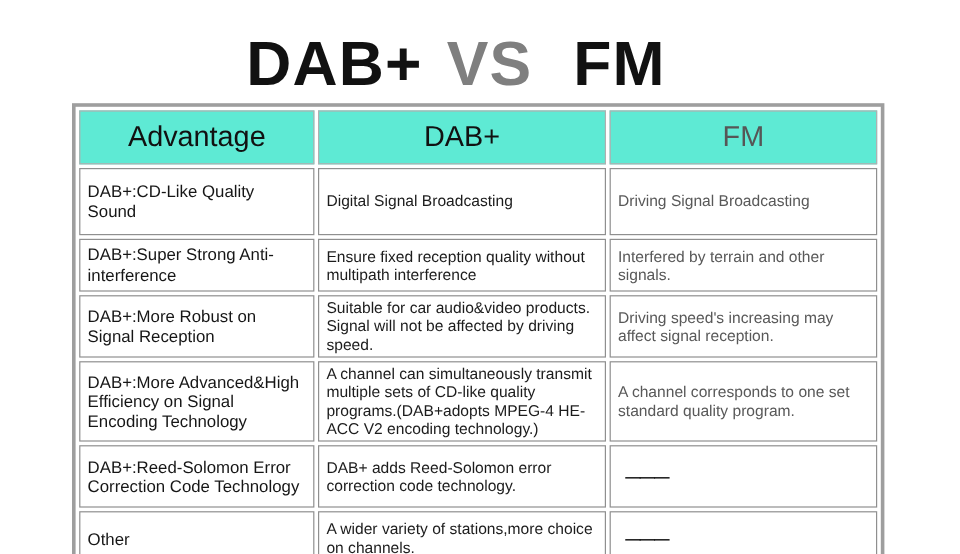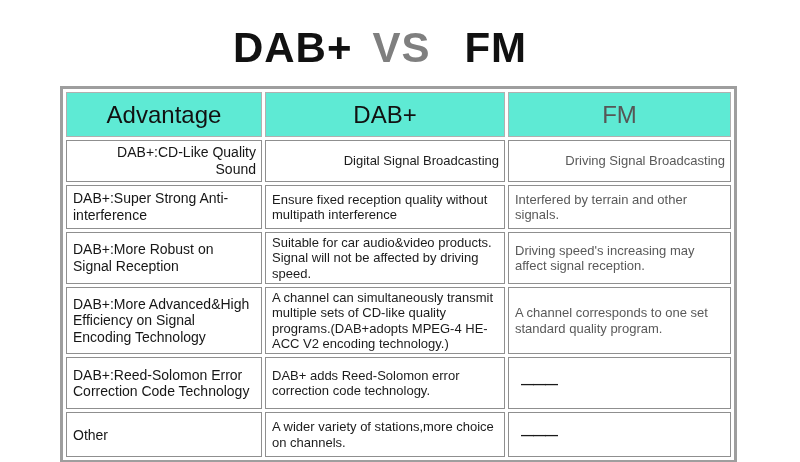--- a/index.html
+++ b/index.html
@@ -15,21 +15,21 @@
     background: #ffffff;
     overflow: hidden;
   }
   .title {
     position: absolute;
     top: 24px;
     left: 0;
     width: 760px;
     margin: 0;
     text-align: center;
-    font-size: 42px;
+    font-size: 52px;
     font-weight: bold;
     letter-spacing: 1px;
     color: #111111;
     white-space: nowrap;
   }
   .title .vs {
     color: #7f7f7f;
     margin-left: 20px;
     margin-right: 34px;
   }
@@ -68,21 +68,21 @@
   td.adv { font-size: 14px; color: #161616; }
   td.dab { font-size: 13px; color: #1c1c1c; margin-top: 46px; }
   td.fm  { font-size: 13px; color: #595959; }
   td.fm.dash {
     color: #1a1a1a;
     letter-spacing: -1px;
     padding-left: 12px;
     font-weight: bold;
   }
   thead tr       { height: 45px; }
-  tbody tr:nth-child(1) { height: 42px; text-align: right; }
+  tbody tr:nth-child(1) { height: 56px; }
   tbody tr:nth-child(2) { height: 44px; }
   tbody tr:nth-child(3) { height: 42px; }
   tbody tr:nth-child(4) { height: 64px; border-radius: 31px; }
   tbody tr:nth-child(5) { height: 52px; }
   tbody tr:nth-child(6) { height: 45px; }
 </style>
 </head>
 <body>
 
 <div class="page">

